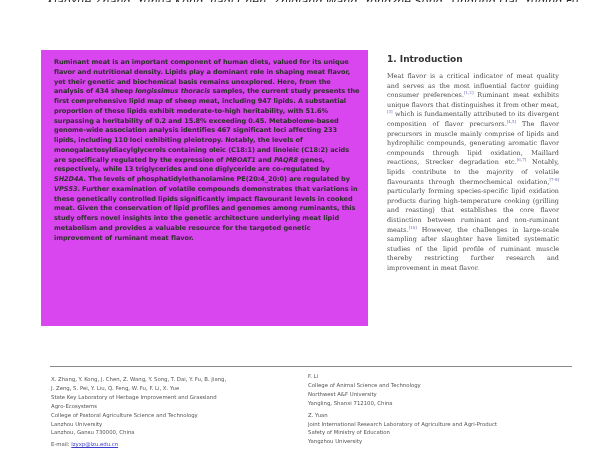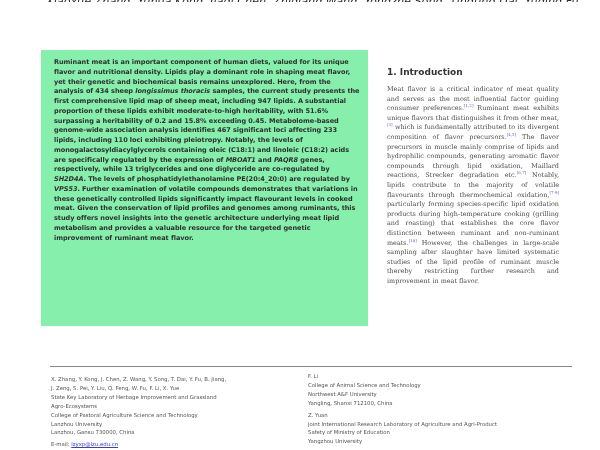--- a/index.html
+++ b/index.html
@@ -2,26 +2,26 @@
 <html><head>
 <meta charset="utf-8">
 <style>
   html, body { margin:0; padding:0; }
   body { width:600px; height:450px; overflow:hidden; background:#ffffff; position:relative;
          font-family:"DejaVu Sans", sans-serif; color:#222; }
   .authors { position:absolute; left:46px; top:-6px; width:540px; font-style:italic;
              font-size:11.2px; line-height:16px; color:#2a2a2a; white-space:nowrap; }
   .authors .cut { display:block; height:8px; overflow:hidden; }
   .abstract { position:absolute; left:41px; top:50px; width:327px; height:276px;
-              background:#86efac; box-sizing:border-box; padding:8px 8px 0 13px; }
+              background:#d946ef; box-sizing:border-box; padding:8px 8px 0 13px; }
   .abstract p { margin:0; font-family:"DejaVu Sans", sans-serif; font-size:6.55px; line-height:9.75px;
                 font-weight:bold; color:#303030; letter-spacing:-0.05px; }
   .abstract i { font-style:italic; }
   .intro { position:absolute; left:387px; top:50px; width:172px; }
-  .intro h2 { margin:17px 0 8px 0; font-family:"DejaVu Sans", sans-serif; font-size:9px; font-weight:bold; color:#333; }
+  .intro h2 { margin:4px 0 8px 0; font-family:"DejaVu Sans", sans-serif; font-size:9px; font-weight:bold; color:#333; }
   .intro p { margin:0; font-family:"DejaVu Serif", serif; font-size:6.45px; line-height:9.6px; color:#4a4a4a;
              text-align:justify; hyphens:auto; }
   .intro sup { font-size:4px; color:#6a6ab0; vertical-align:super; line-height:0; }
   .divider { position:absolute; left:50px; top:366px; width:522px; height:1px; background:#8a8a8a; }
   .foot { position:absolute; font-family:"DejaVu Sans", sans-serif; font-size:5.35px; line-height:8.9px; color:#555; }
   .foot-left { left:51px; top:375px; width:240px; }
   .foot-right { left:308px; top:372px; width:260px; }
   .foot .gap { height:3px; }
   .foot a { color:#3b3bcc; text-decoration:underline; }
 </style>

